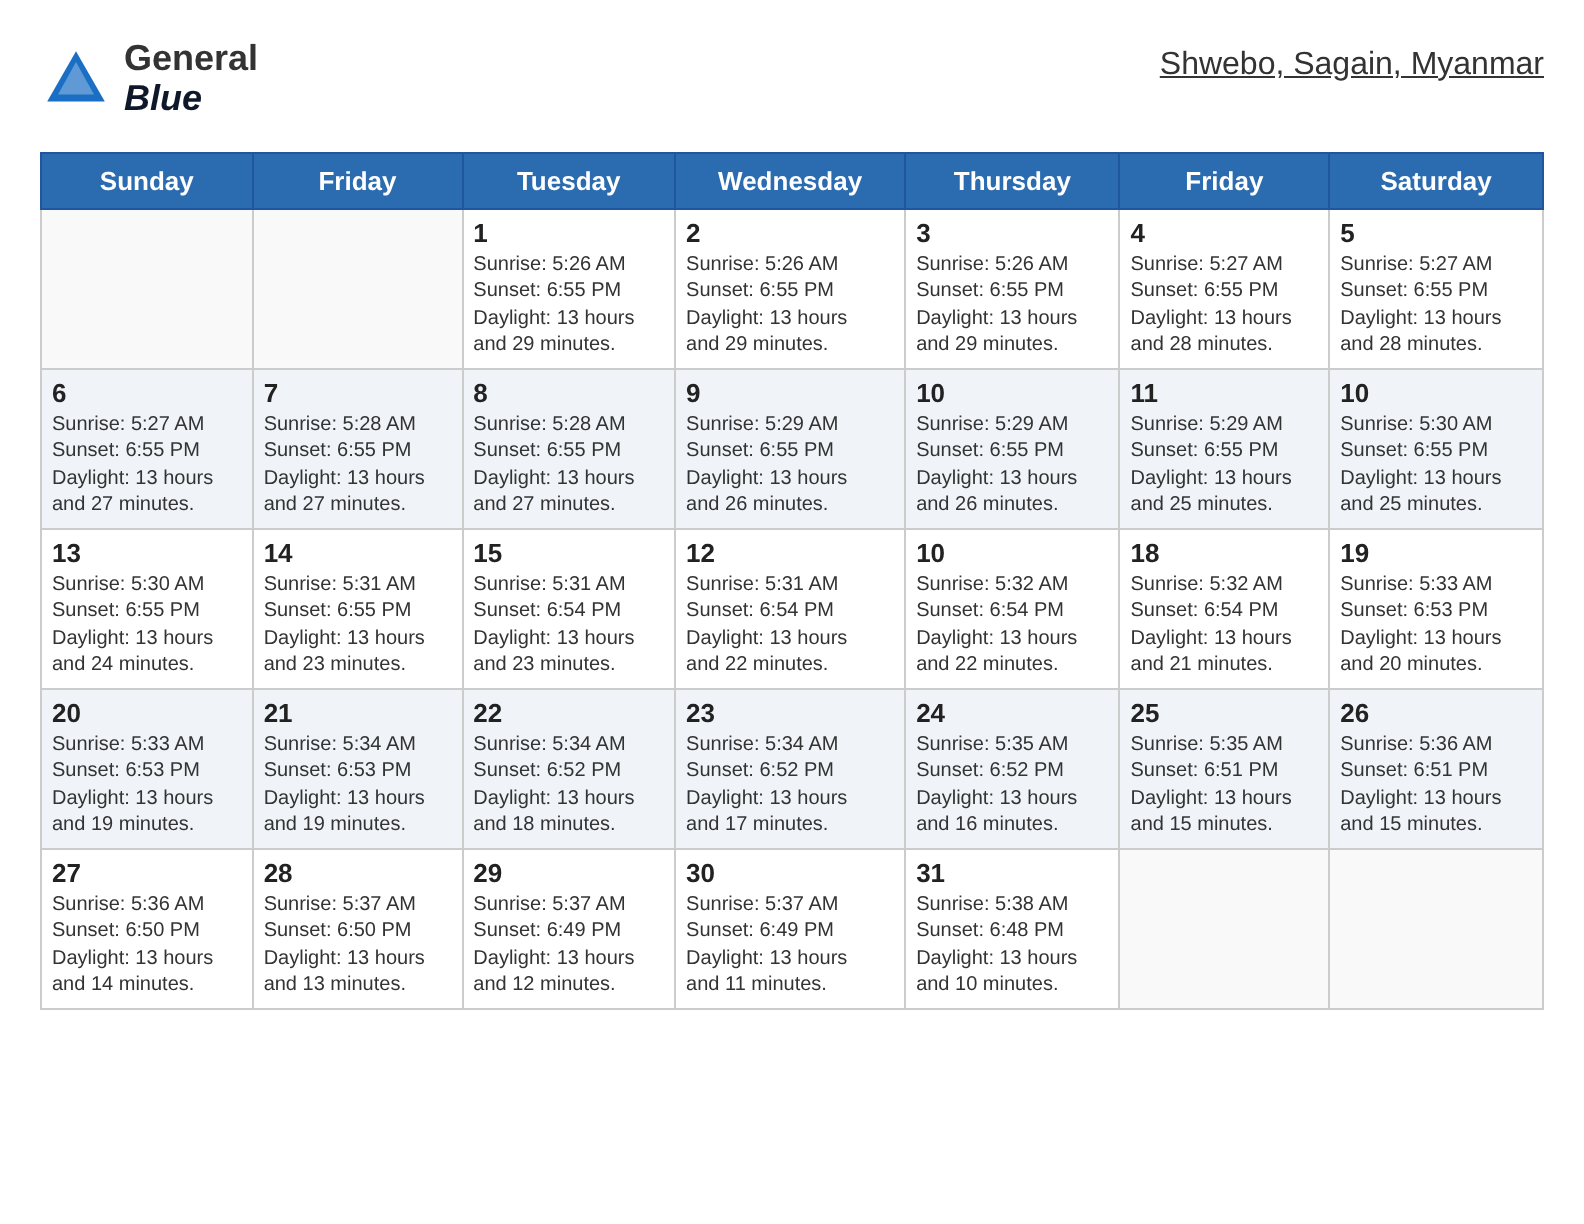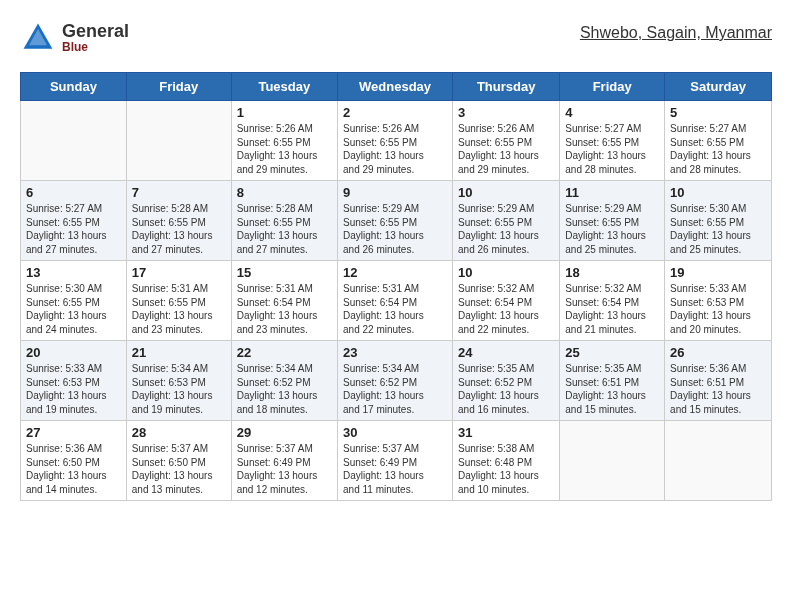--- a/index.html
+++ b/index.html
@@ -25,23 +25,24 @@
       display: flex;
       flex-direction: column;
       line-height: 1.1;
     }
     .logo-general {
       font-size: 18px;
       font-weight: bold;
       color: #333;
     }
     .logo-blue {
-      font-size: 12px;
-      font-weight: bold;
-      color: #7f1d1d;
+      font-size: 18px;
+      font-weight: bold;
+      color: #0f172a;
+      font-style: italic;
     }
     .logo-icon {
       width: 36px;
       height: 36px;
     }
     .title-block {
       text-align: right;
     }
     .month-title {
       font-size: 42px;
@@ -183,21 +184,21 @@
           <span class="day-number">10</span>
           <div class="cell-content">Sunrise: 5:30 AM<br>Sunset: 6:55 PM<br>Daylight: 13 hours<br>and 25 minutes.</div>
         </td>
       </tr>
       <tr>
         <td>
           <span class="day-number">13</span>
           <div class="cell-content">Sunrise: 5:30 AM<br>Sunset: 6:55 PM<br>Daylight: 13 hours<br>and 24 minutes.</div>
         </td>
         <td>
-          <span class="day-number">17</span>
+          <span class="day-number">14</span>
           <div class="cell-content">Sunrise: 5:31 AM<br>Sunset: 6:55 PM<br>Daylight: 13 hours<br>and 23 minutes.</div>
         </td>
         <td>
           <span class="day-number">15</span>
           <div class="cell-content">Sunrise: 5:31 AM<br>Sunset: 6:54 PM<br>Daylight: 13 hours<br>and 23 minutes.</div>
         </td>
         <td>
           <span class="day-number">12</span>
           <div class="cell-content">Sunrise: 5:31 AM<br>Sunset: 6:54 PM<br>Daylight: 13 hours<br>and 22 minutes.</div>
         </td>

